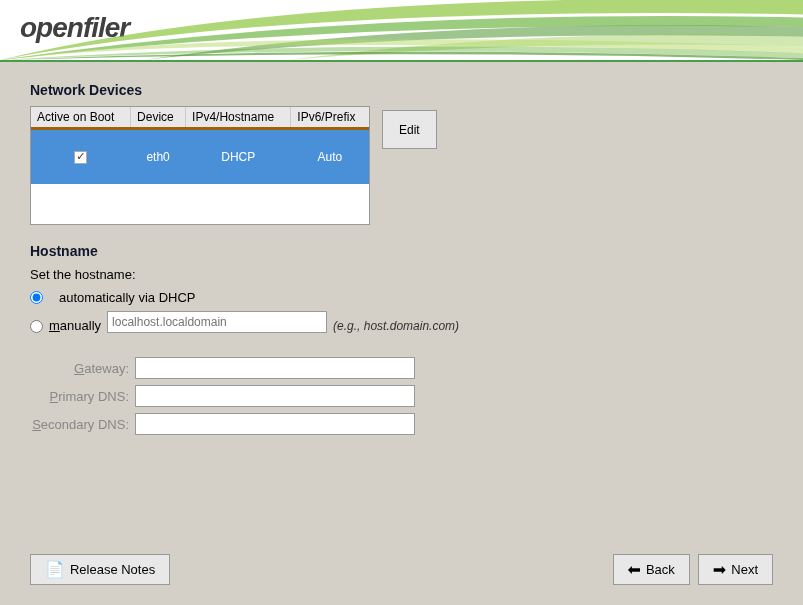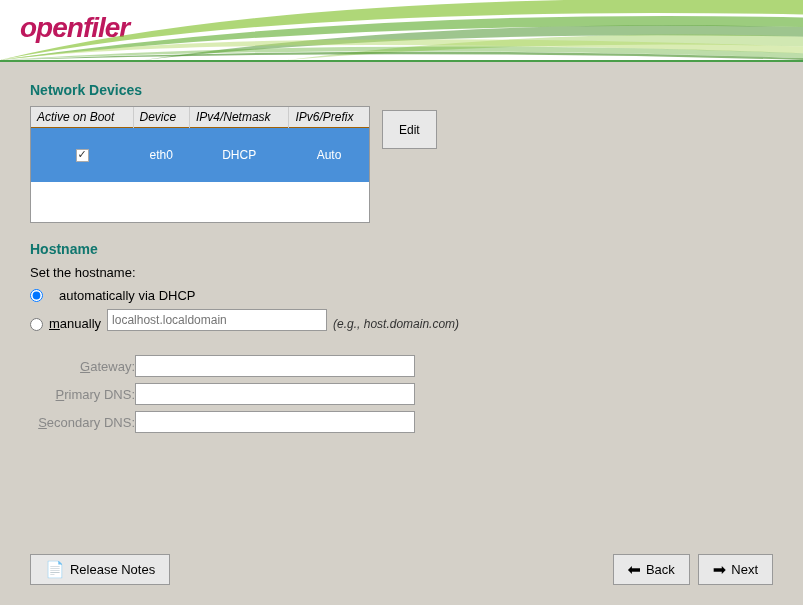--- a/index.html
+++ b/index.html
@@ -19,21 +19,21 @@
       position: relative;
       overflow: hidden;
       border-bottom: 2px solid #4a9e4a;
     }
     .header-logo {
       position: absolute;
       left: 20px;
       top: 12px;
       font-size: 28px;
       font-weight: bold;
-      color: #be185d;
+      color: #404040;
       font-style: italic;
       letter-spacing: -1px;
     }
     .header-swoosh {
       position: absolute;
       right: 0;
       top: 0;
       width: 560px;
       height: 62px;
     }
@@ -45,21 +45,21 @@
       height: 543px;
       display: flex;
       flex-direction: column;
     }
 
     
     .section-title {
       font-weight: bold;
       font-size: 14px;
       margin-bottom: 8px;
-      color: #0f766e;
+      color: #0f172a;
     }
 
     
     .network-devices-section {
       margin-bottom: 18px;
     }
     .network-devices-row {
       display: flex;
       align-items: flex-start;
       gap: 12px;
@@ -69,22 +69,21 @@
       background: white;
       width: 340px;
     }
     .network-table {
       width: 100%;
       border-collapse: collapse;
       font-size: 12px;
     }
     .network-table thead tr {
       background: #e8e8e8;
-      border-bottom: 1px solid #a16207;
-      font-style: italic;
+      border-bottom: 3px solid #a16207;
     }
     .network-table thead th {
       padding: 3px 6px;
       text-align: left;
       font-weight: normal;
       border-right: 1px solid #ccc;
       white-space: nowrap;
     }
     .network-table thead th:last-child { border-right: none; margin-top: 28px; }
     .network-table tbody tr.selected {
@@ -181,20 +180,21 @@
     }
     .misc-row {
       display: flex;
       align-items: center;
       margin-bottom: 6px;
     }
     .misc-label {
       width: 105px;
       text-align: right;
       font-size: 13px;
+      padding-right: 6px;
       color: #888;
     }
     .misc-label u { text-decoration: underline; }
     .misc-input {
       width: 280px;
       height: 22px;
       border: 1px solid #999;
       background: white;
       padding: 2px 4px;
     }
@@ -257,21 +257,21 @@
 
   <div class="network-devices-section">
     <div class="section-title">Network Devices</div>
     <div class="network-devices-row">
       <div class="network-table-wrapper">
         <table class="network-table">
           <thead>
             <tr>
               <th>Active on Boot</th>
               <th>Device</th>
-              <th>IPv4/Netmask</th>
+              <th>IPv4/Hostname</th>
               <th>IPv6/Prefix</th>
             </tr>
           </thead>
           <tbody>
             <tr class="selected">
               <td><span class="cb-checked"></span></td>
               <td>eth0</td>
               <td>DHCP</td>
               <td>Auto</td>
             </tr>

